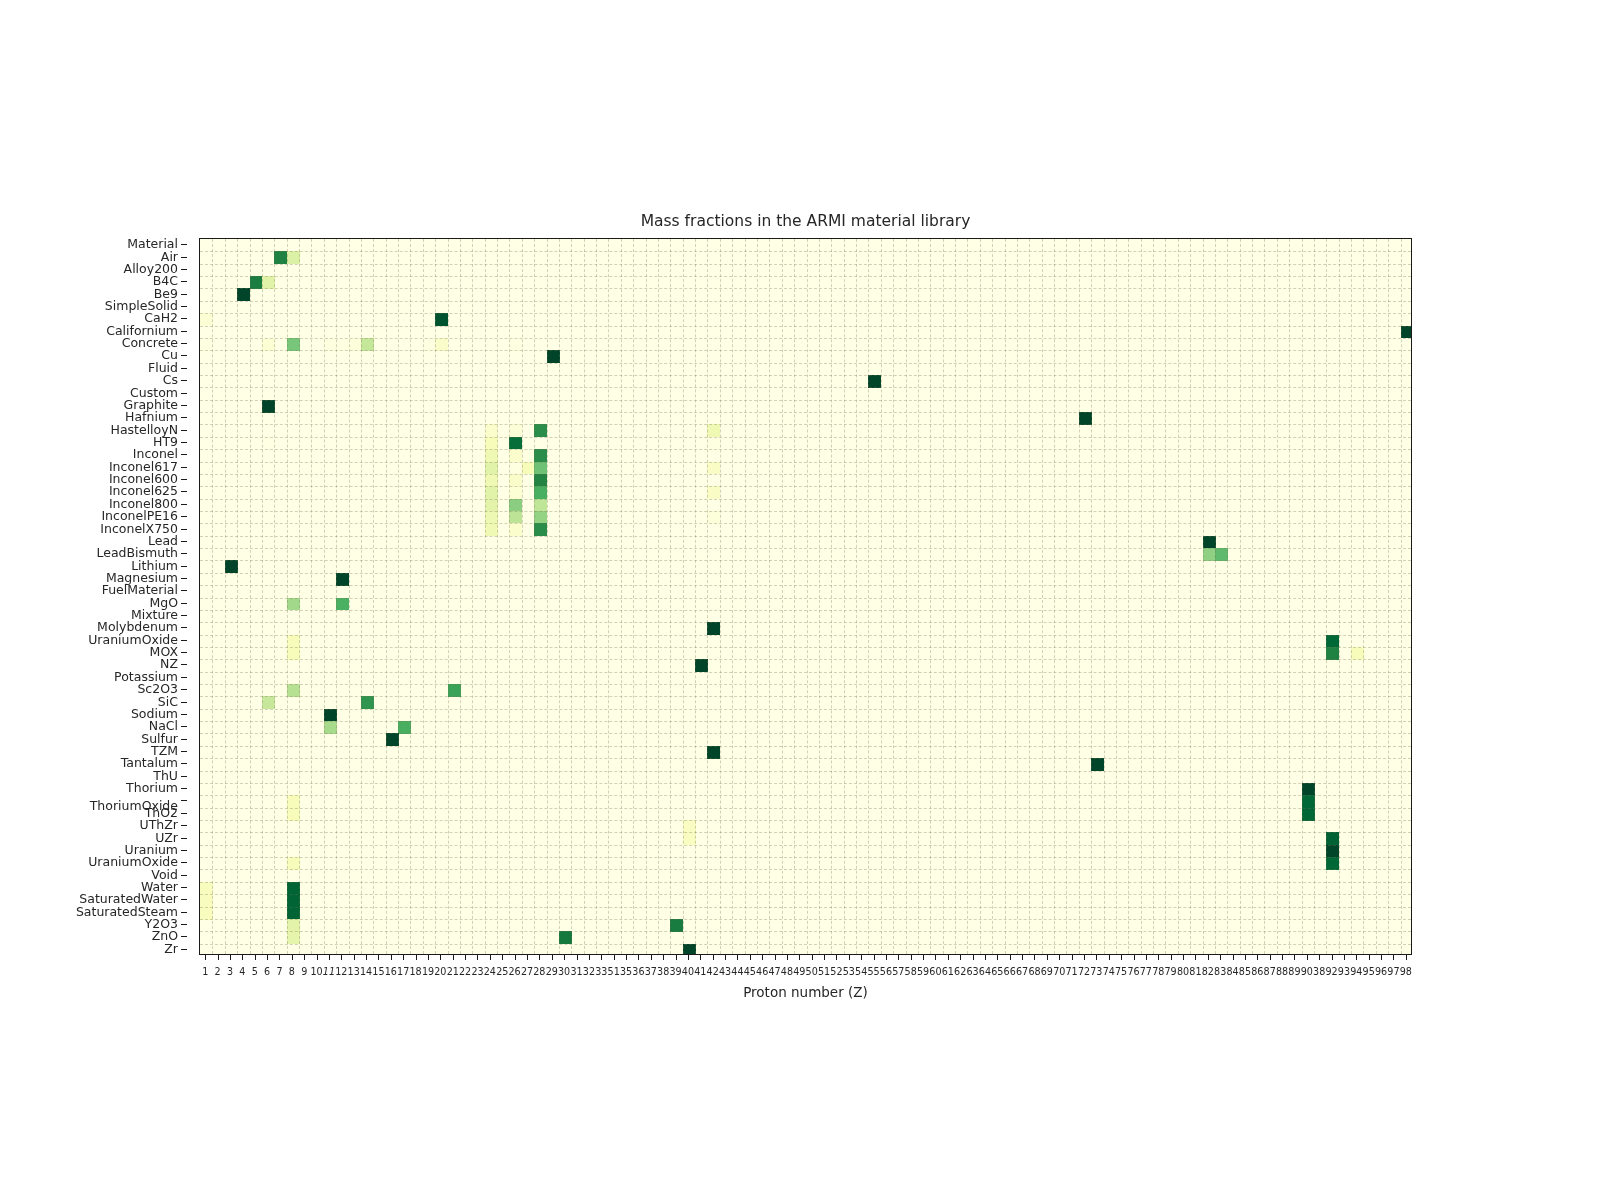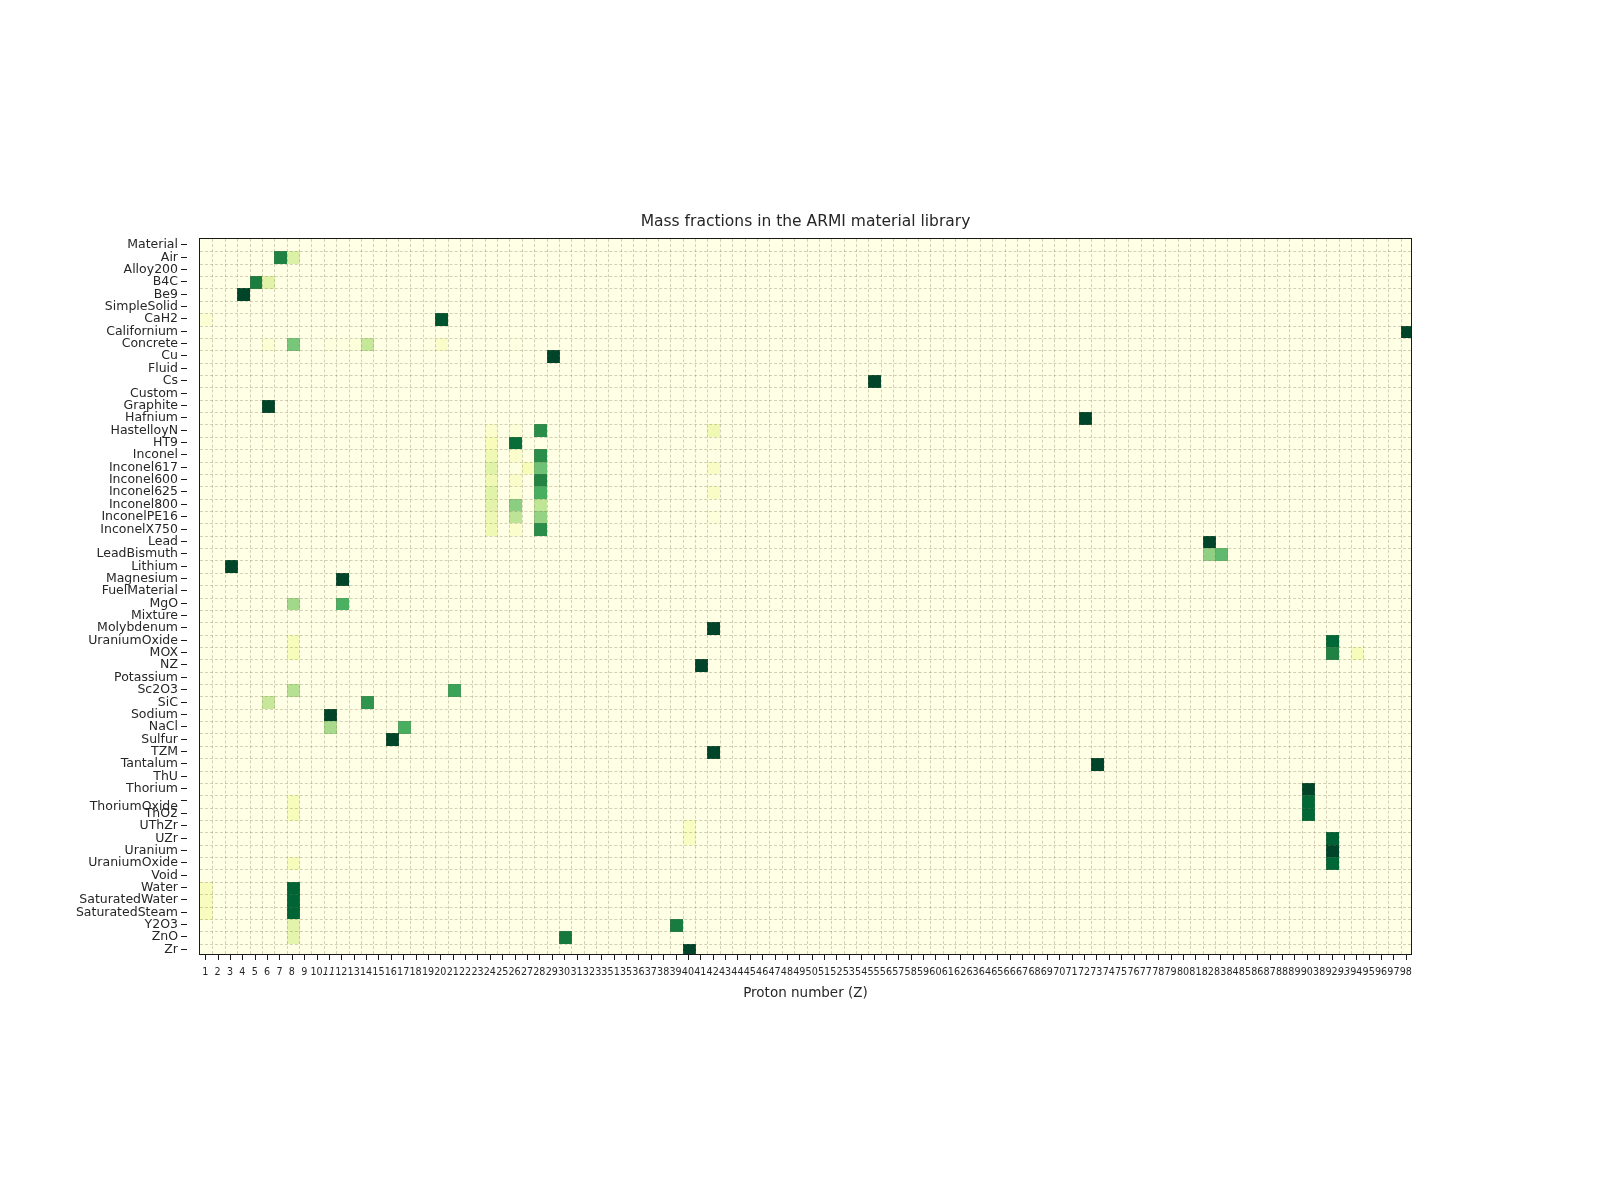--- a/index.html
+++ b/index.html
@@ -602,21 +602,21 @@
       <div class="xtick" style="left: 1083.04px;">88</div>
       <div class="xtickmark" style="left: 1083.04px;"></div>
       <div class="xtick" style="left: 1095.41px;">89</div>
       <div class="xtickmark" style="left: 1095.41px;"></div>
       <div class="xtick" style="left: 1107.79px;">90</div>
       <div class="xtickmark" style="left: 1107.79px;"></div>
       <div class="xtick" style="left: 1120.17px;">38</div>
       <div class="xtickmark" style="left: 1120.17px;"></div>
       <div class="xtick" style="left: 1132.55px;">92</div>
       <div class="xtickmark" style="left: 1132.55px;"></div>
-      <div class="xtick" style="left: 1144.92px; font-style: italic;">93</div>
+      <div class="xtick" style="left: 1144.92px;">93</div>
       <div class="xtickmark" style="left: 1144.92px;"></div>
       <div class="xtick" style="left: 1157.3px;">94</div>
       <div class="xtickmark" style="left: 1157.3px;"></div>
       <div class="xtick" style="left: 1169.68px;">95</div>
       <div class="xtickmark" style="left: 1169.68px;"></div>
       <div class="xtick" style="left: 1182.06px;">96</div>
       <div class="xtickmark" style="left: 1182.06px;"></div>
       <div class="xtick" style="left: 1194.43px;">97</div>
       <div class="xtickmark" style="left: 1194.43px;"></div>
       <div class="xtick" style="left: 1206.81px;">98</div>

